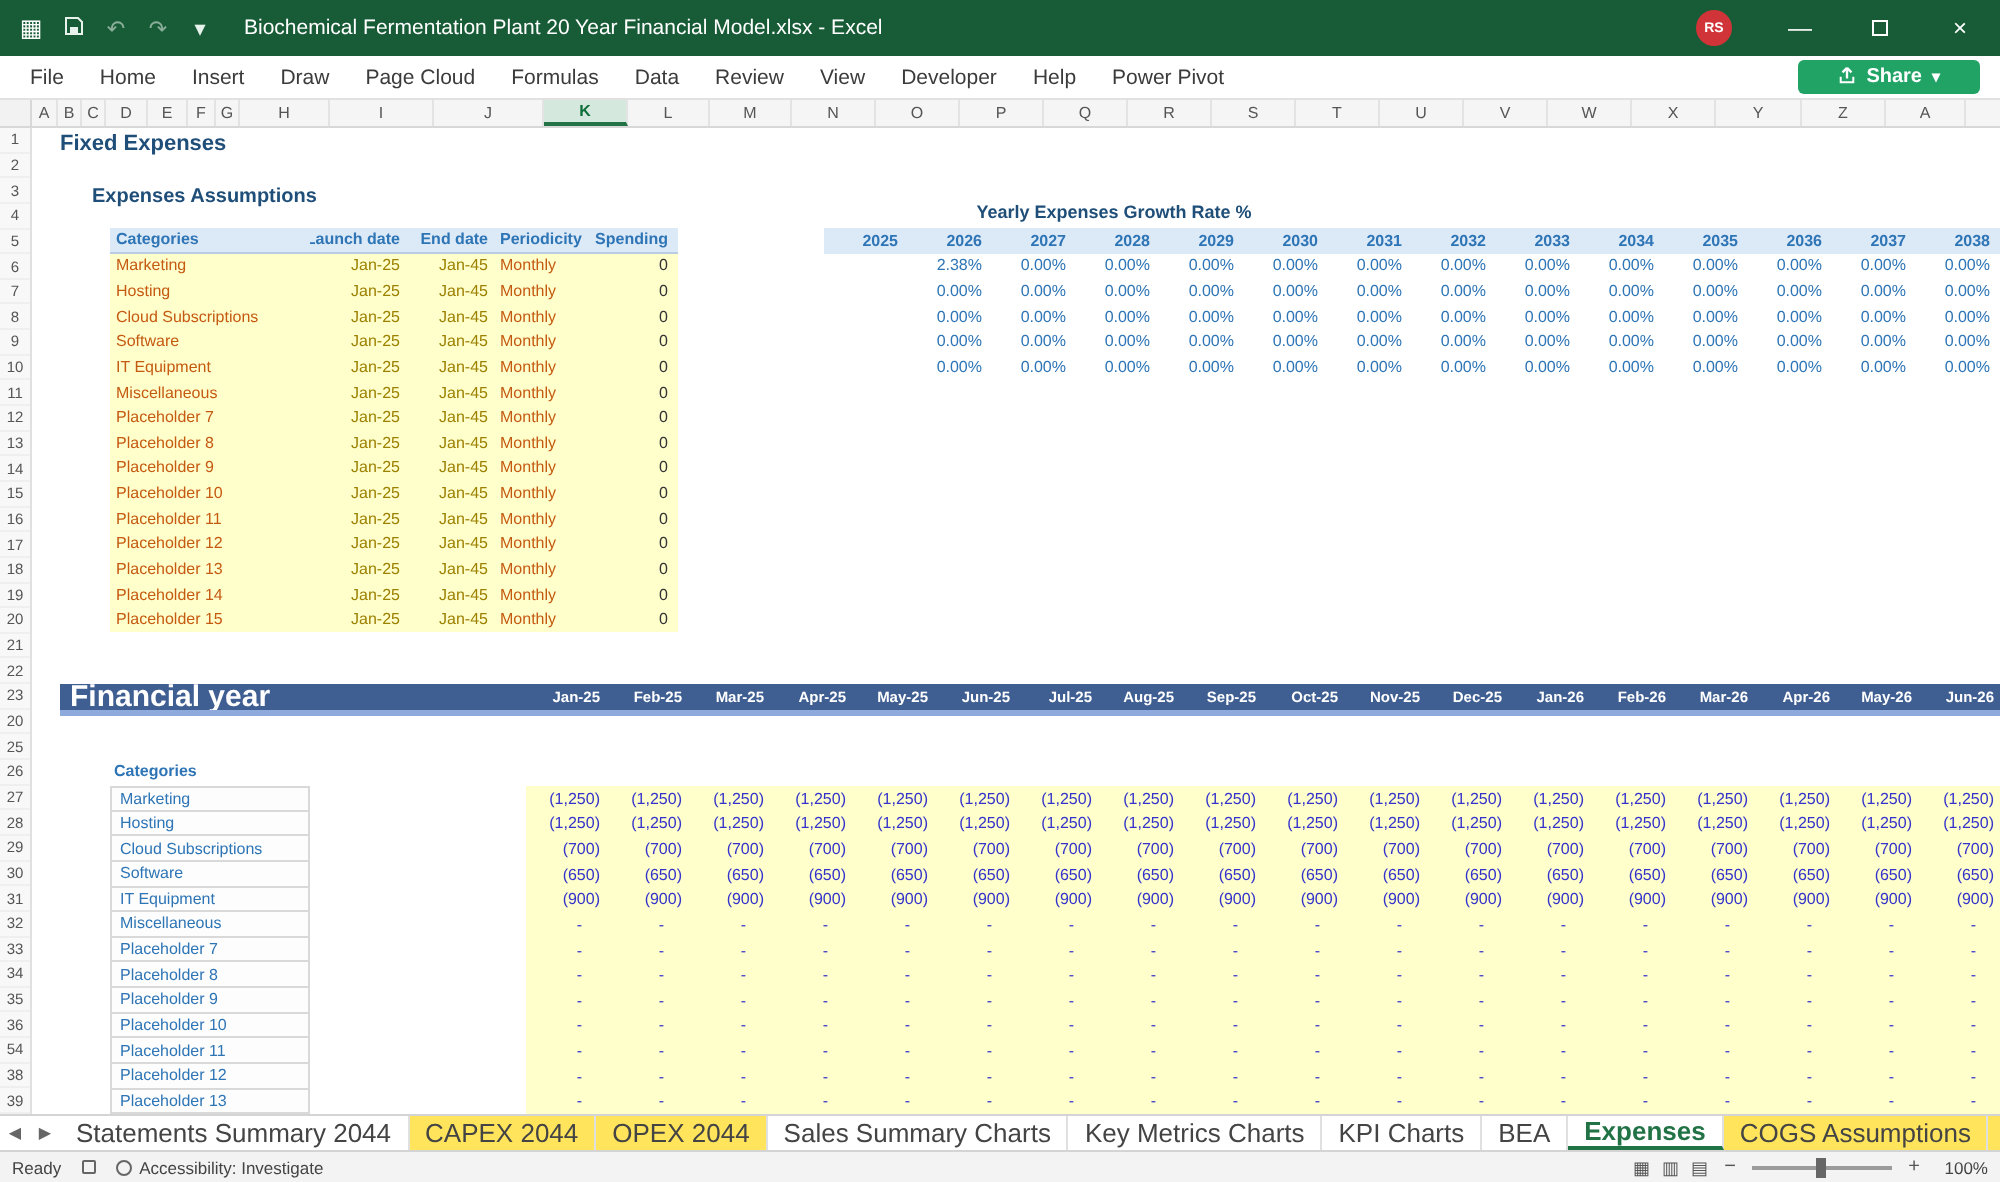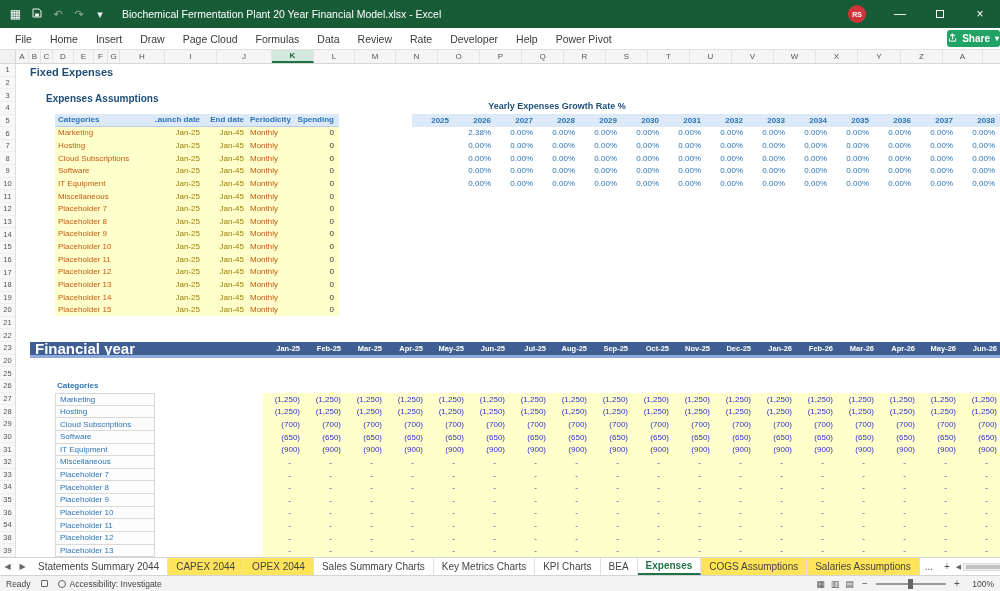--- a/index.html
+++ b/index.html
@@ -17,21 +17,21 @@
 .searchbox{position:absolute;left:50%;top:4px;transform:translateX(-50%);width:250px;height:20px;background:#0F4027;border-radius:3px;display:flex;align-items:center;gap:6px;padding:0 8px;color:#CFE3D7;font-size:10px}
 .tb-right{margin-left:auto;display:flex;align-items:center;height:100%}
 .avatar{width:18px;height:18px;border-radius:50%;background:var(--avatar_bg,#D13438);color:#fff;font-size:7px;font-weight:bold;display:flex;align-items:center;justify-content:center;margin-right:14px}
 .wbtn{width:40px;height:28px;display:flex;align-items:center;justify-content:center;font-size:12px;color:#fff}
 .maxsq{width:8px;height:8px;border:1px solid #fff;display:inline-block}
 
 
 .ribbonrow{flex:0 0 22px;background:#fff;border-bottom:1px solid #E1E1E1;display:flex;align-items:center;padding-left:6px}
 .rtabs{display:flex;align-items:center;height:100%}
 .rtab{padding:0 9px;height:100%;display:flex;align-items:center;font-size:10.5px;color:#3b3b3b}
-.share{margin-left:auto;background:var(--share_green,#21A366);color:#fff;border-radius:3px;height:17px;display:flex;align-items:center;gap:5px;padding:0 1px;font-size:10px;font-weight:bold}
+.share{margin-left:auto;margin-right:10px;background:var(--share_green,#21A366);color:#fff;border-radius:3px;height:17px;display:flex;align-items:center;gap:5px;padding:0 20px;font-size:10px;font-weight:bold}
 .share .caret{font-size:8px}
 
 
 .colheaders{flex:0 0 14px;display:flex;background:#F5F5F5;border-bottom:1px solid #D8D8D8;overflow:hidden}
 .corner{flex:0 0 16px;border-right:1px solid #D8D8D8;background:#F2F2F2}
 .colh{flex:0 0 auto;height:100%;display:flex;align-items:center;justify-content:center;font-size:8px;color:#555;border-right:1px solid #E3E3E3}
 .colh-sel{background:#D5E8DD;border-bottom:2px solid #217346;color:#0E6E39;font-weight:bold}
 
 
 .sheet{flex:1 1 auto;display:flex;overflow:hidden}
@@ -80,21 +80,21 @@
 .catcell:first-child{border-top:1px solid #D9D9D9}
 .valgrid{position:absolute;left:247px;top:329px;width:737px;height:165px;background:var(--cell_yellow,#FFFFCC);overflow:hidden}
 .vrow{display:flex;height:12.64px}
 .vcell{flex:0 0 41px;width:41px;display:flex;align-items:center;justify-content:flex-end;padding-right:4px;font-size:8px;color:var(--value_blue,#3333CC)}
 .vcell.dash{padding-right:13px}
 
 
 .tabbar{flex:0 0 18px;background:#FFF;border-top:1px solid #D4D4D4;display:flex;align-items:stretch;overflow:hidden}
 .tnav{flex:0 0 15px;display:flex;align-items:center;justify-content:center;color:#666;font-size:8px}
 .stabs{display:flex;align-items:stretch}
-.stab{padding:0 8px;display:flex;align-items:center;font-size:10px;color:#444;border-right:1px solid #E0E0E0;background:#FFF;white-space:nowrap}
+.stab{padding:0 8px;display:flex;align-items:center;font-size:13px;color:#444;border-right:1px solid #E0E0E0;background:#FFF;white-space:nowrap}
 .styellow{background:var(--tab_yellow,#FFE45C)}
 .stactive{background:#FFF;color:#217346;font-weight:bold;border-bottom:2px solid #217346}
 .tmore,.tadd{flex:0 0 18px;display:flex;align-items:center;justify-content:center;color:#555;font-size:10px}
 .tspacer{flex:1 1 auto}
 .hscroll{display:flex;align-items:center;gap:2px;padding-right:6px}
 .hs-arrow{color:#666;font-size:7px}
 .hs-track{width:70px;height:8px;background:#F0F0F0;border:1px solid #DADADA;position:relative}
 .hs-thumb{position:absolute;left:2px;top:1px;width:34px;height:4px;background:#C1C1C1}
 
 
@@ -141,21 +141,21 @@
   <div class="ribbonrow">
     <div class="rtabs">
         <div class="rtab">File</div>
         <div class="rtab">Home</div>
         <div class="rtab">Insert</div>
         <div class="rtab">Draw</div>
         <div class="rtab">Page Cloud</div>
         <div class="rtab">Formulas</div>
         <div class="rtab">Data</div>
         <div class="rtab">Review</div>
-        <div class="rtab">Rate</div>
+        <div class="rtab">View</div>
         <div class="rtab">Developer</div>
         <div class="rtab">Help</div>
         <div class="rtab">Power Pivot</div>
       </div>
     <div class="share">
       <span>
         <svg width="9" height="9" viewBox="0 0 10 10">
             <path d="M5 7V1M5 1L2.5 3.5M5 1l2.5 2.5" stroke="#fff" stroke-width="1.3" fill="none"></path>
             <path d="M1.5 6v3h7V6" stroke="#fff" stroke-width="1.1" fill="none"></path>
           </svg>

